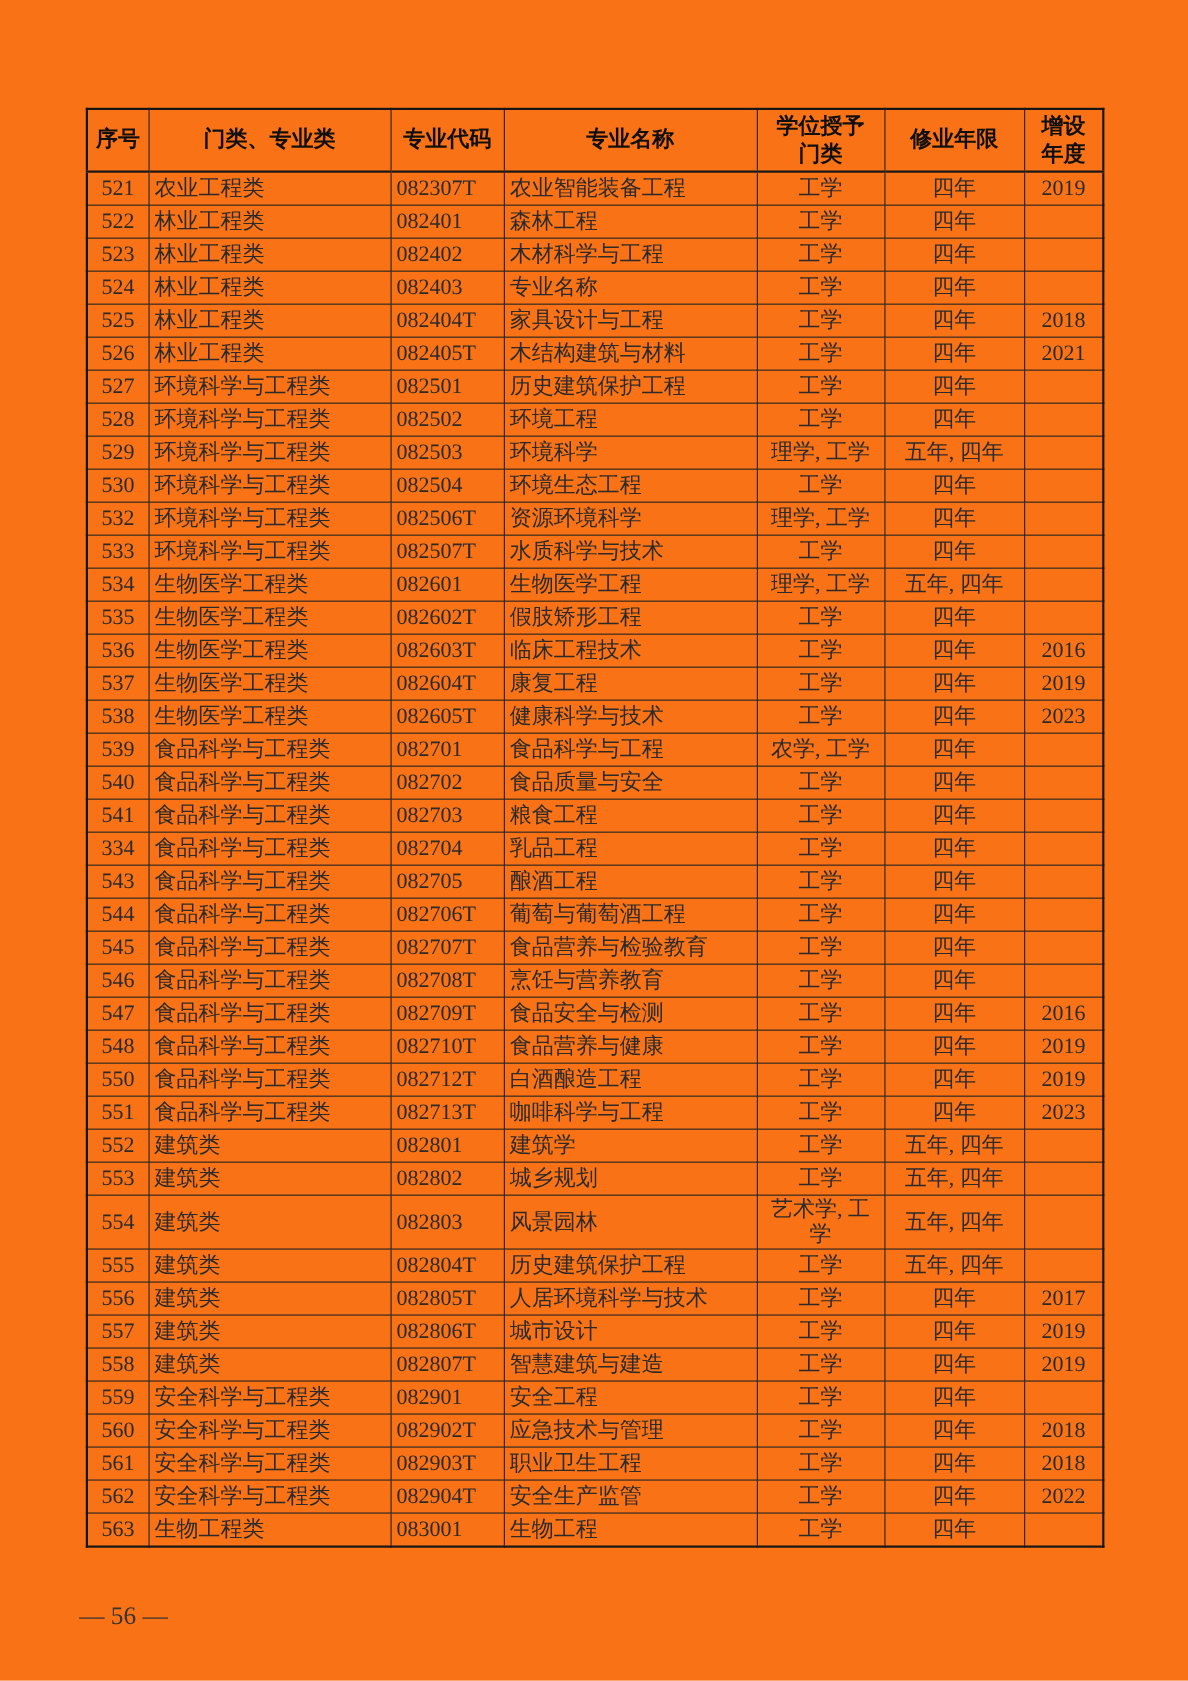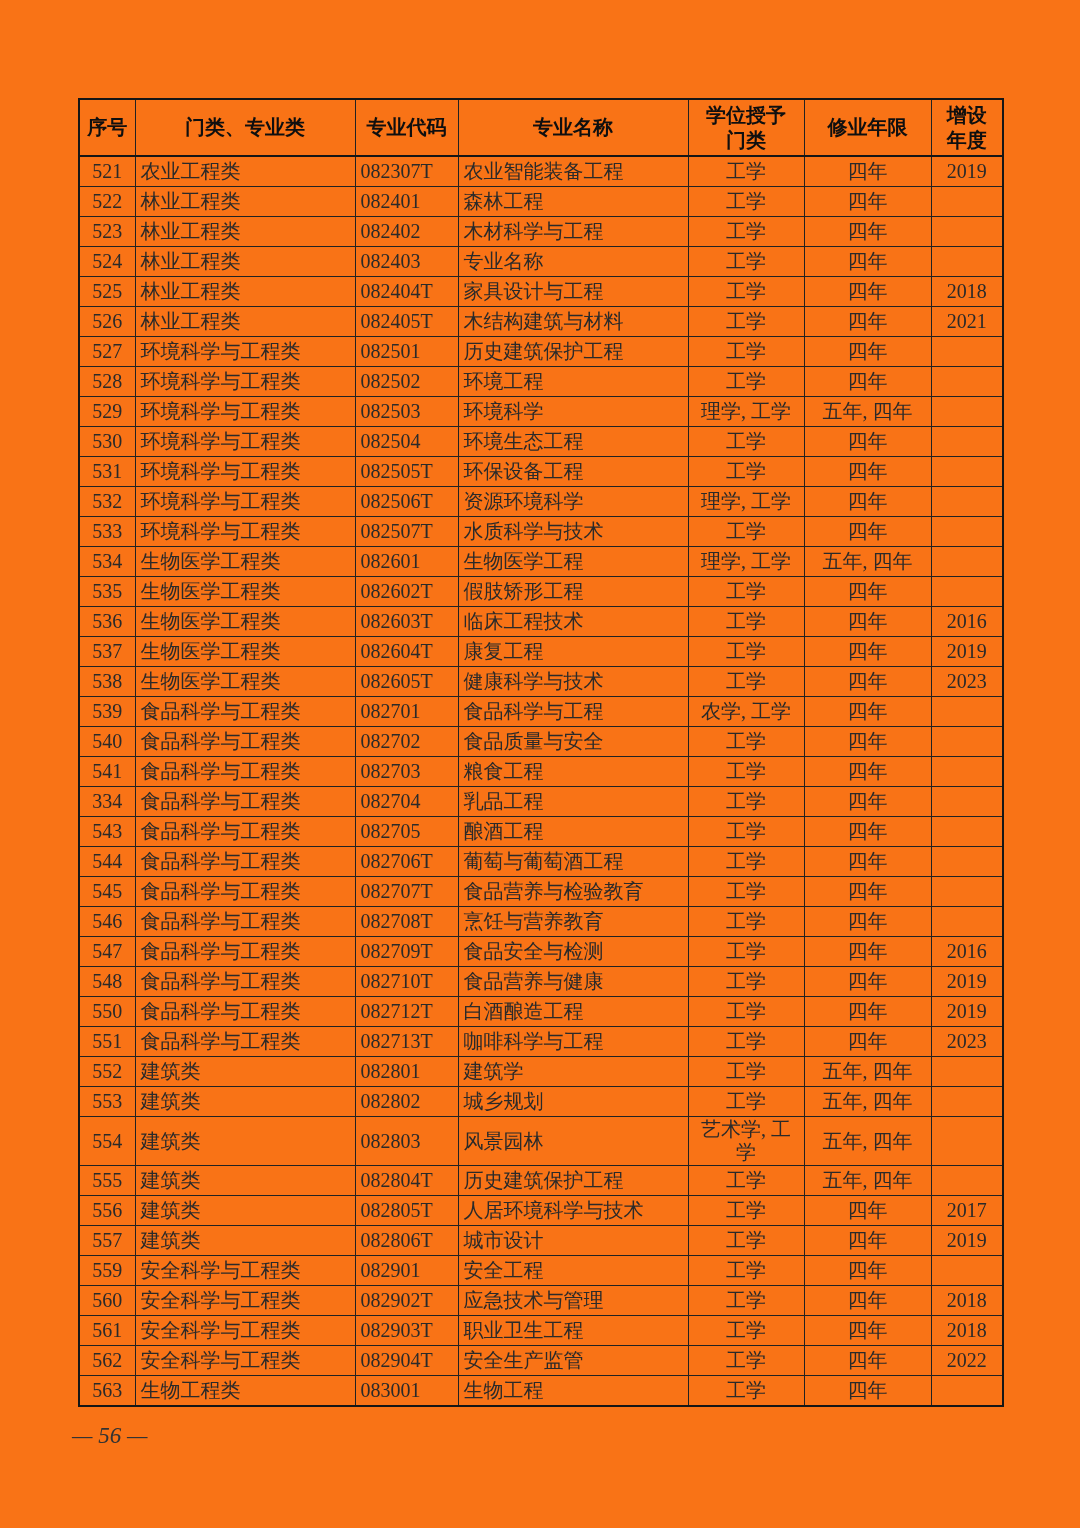--- a/index.html
+++ b/index.html
@@ -64,25 +64,24 @@
   col.c-index    { width: 56px; }
   col.c-category { width: 220px; }
   col.c-code     { width: 103px; }
   col.c-name     { width: 230px; }
   col.c-degree   { width: 116px; }
   col.c-duration { width: 127px; }
   col.c-year     { width: 72px; }
   .page-number {
     position: absolute;
     left: 72px;
-    top: 1423px;
+    top: 1456px;
     font-size: 23px;
     color: #333333;
     font-family: "Liberation Serif", "DejaVu Serif", serif;
-    font-style: italic;
   }
 </style>
 </head>
 <body>
 
 <div class="page">
 
   <table class="majors">
     <colgroup>
       <col class="c-index">
@@ -191,29 +190,20 @@
         <tr>
           <td>530</td>
           <td>环境科学与工程类</td>
           <td>082504</td>
           <td>环境生态工程</td>
           <td>工学</td>
           <td>四年</td>
           <td></td>
         </tr>
         <tr>
-          <td>531</td>
-          <td>环境科学与工程类</td>
-          <td>082505T</td>
-          <td>环保设备工程</td>
-          <td>工学</td>
-          <td>四年</td>
-          <td></td>
-        </tr>
-        <tr>
           <td>532</td>
           <td>环境科学与工程类</td>
           <td>082506T</td>
           <td>资源环境科学</td>
           <td>理学, 工学</td>
           <td>四年</td>
           <td></td>
         </tr>
         <tr>
           <td>533</td>
@@ -420,20 +410,29 @@
           <td>人居环境科学与技术</td>
           <td>工学</td>
           <td>四年</td>
           <td>2017</td>
         </tr>
         <tr>
           <td>557</td>
           <td>建筑类</td>
           <td>082806T</td>
           <td>城市设计</td>
+          <td>工学</td>
+          <td>四年</td>
+          <td>2019</td>
+        </tr>
+        <tr>
+          <td>558</td>
+          <td>建筑类</td>
+          <td>082807T</td>
+          <td>智慧建筑与建造</td>
           <td>工学</td>
           <td>四年</td>
           <td>2019</td>
         </tr>
         <tr>
           <td>559</td>
           <td>安全科学与工程类</td>
           <td>082901</td>
           <td>安全工程</td>
           <td>工学</td>

